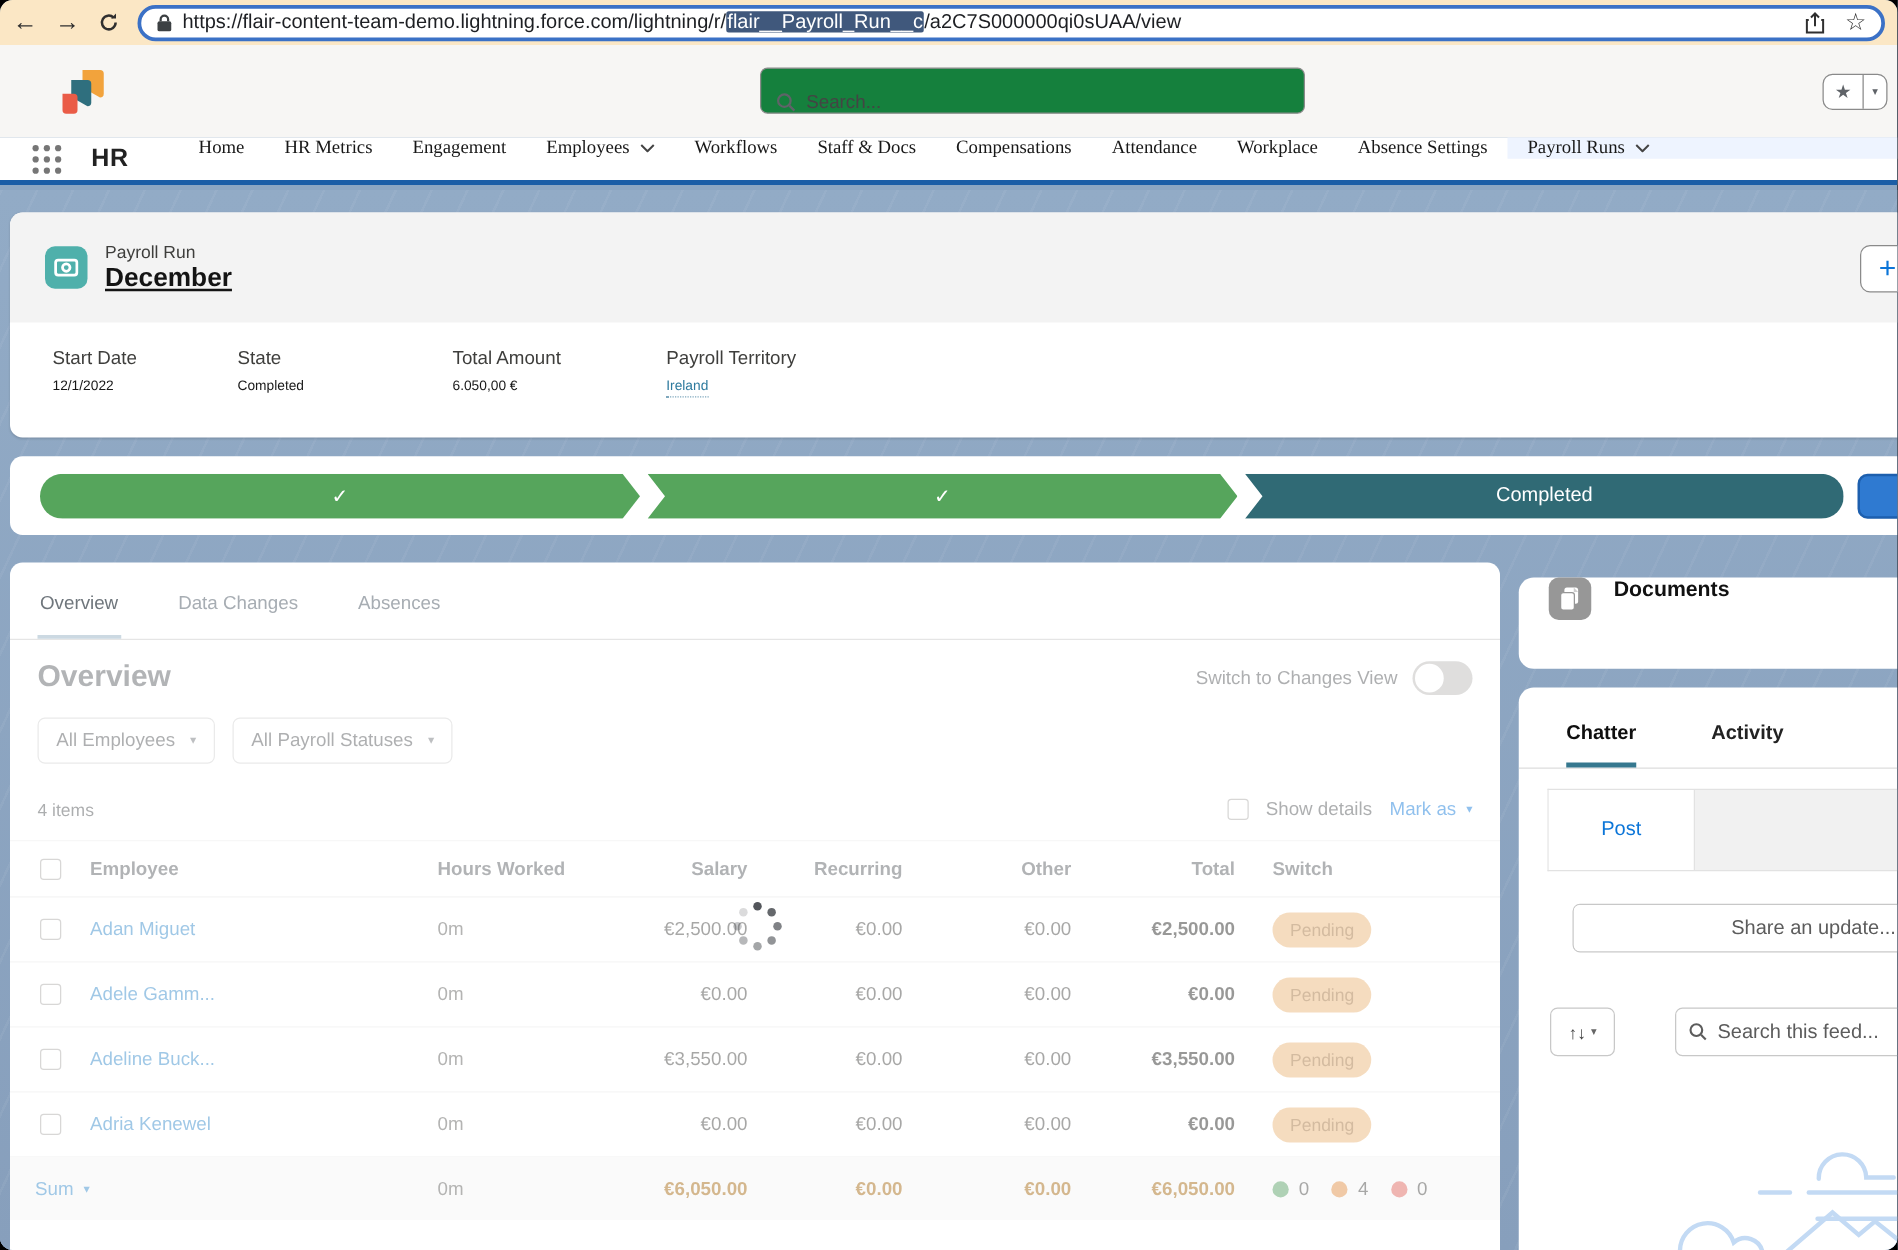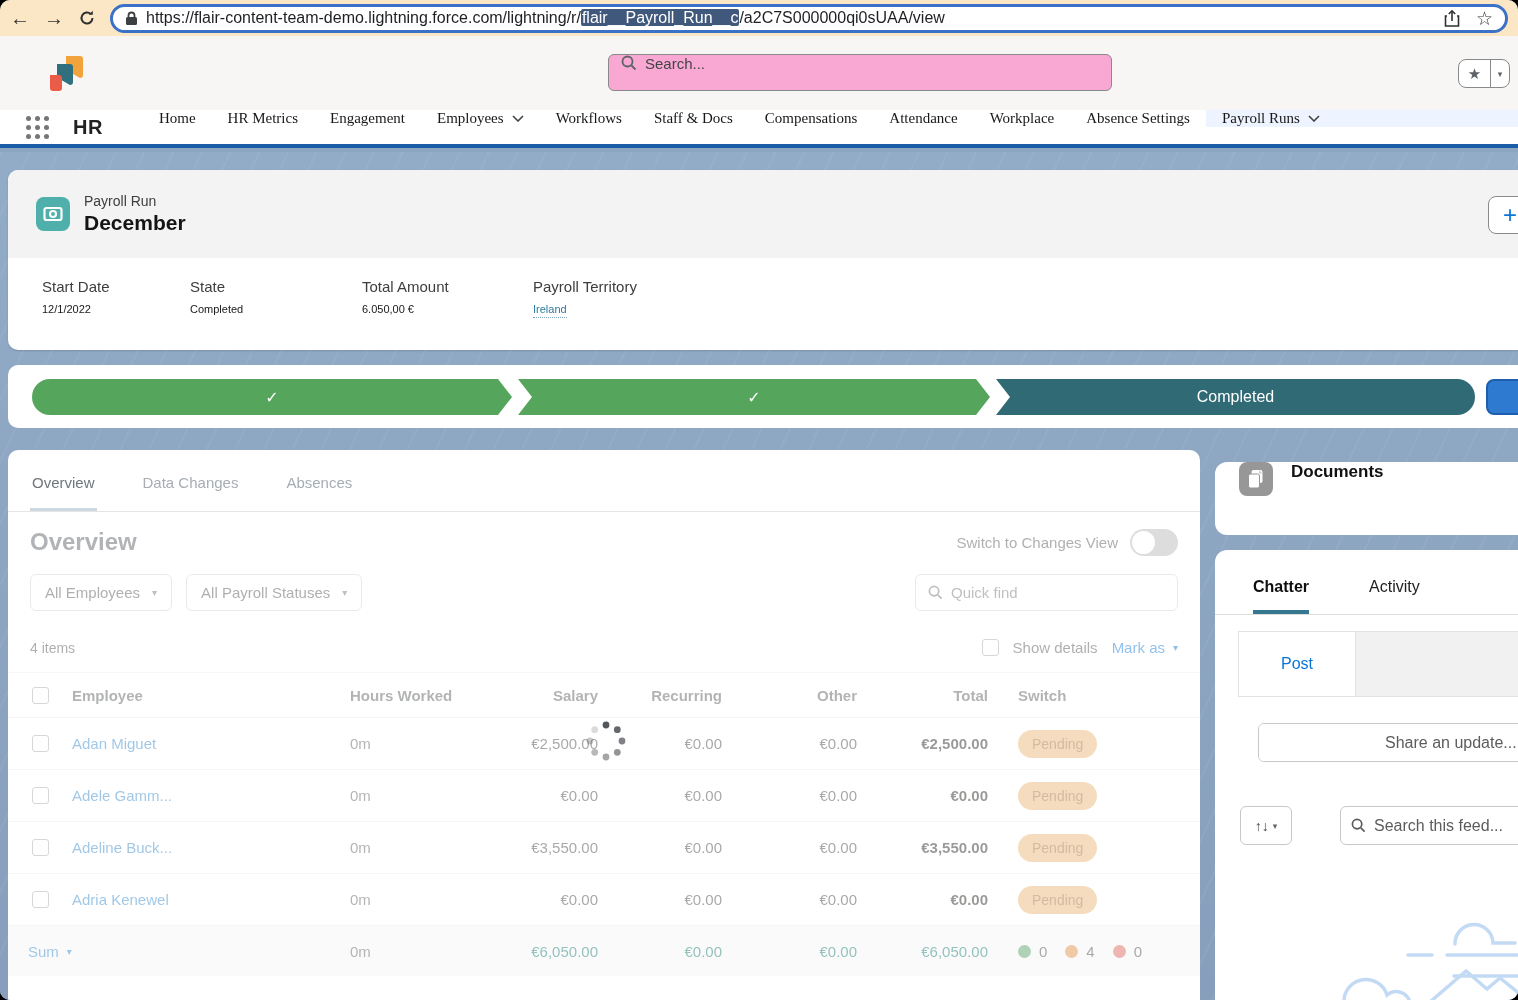--- a/index.html
+++ b/index.html
@@ -16,23 +16,23 @@
     border-radius:16px; display:flex; align-items:center; padding:0 12px; gap:8px;
     overflow:hidden; }
   .url-text { font-size:16px; color:#1d1f23; white-space:nowrap; flex:1; }
   .url-sel { background:#40587c; color:#fff; border-radius:2px; padding:0 1px; }
   .chrome-right-ic { display:flex; align-items:center; gap:16px; margin-left:auto; }
 
   
   .sf-header { position:absolute; left:0; top:36px; width:100%; height:74px;
     background:#f7f6f4; }
   .flair-logo { position:absolute; left:40px; top:12px; }
-  .gsearch { position:absolute; left:608px; top:18px; width:504px; height:37px;
-    background:#f9a8d4; border:1px solid #8a8a8a; border-radius:6px; display:flex;
-    align-items:flex-start; padding:0 12px; gap:8px; }
+  .gsearch { position:absolute; left:608px; top:18px; width:436px; height:37px;
+    background:#15803d; border:1px solid #8a8a8a; border-radius:6px; display:flex;
+    align-items:flex-end; padding:0 12px; gap:8px; }
   .gsearch input { border:none; outline:none; font-size:15px; width:100%;
     font-family:inherit; background:transparent; color:#222; }
   .gsearch input::placeholder { color:#444; }
   .fav-split { position:absolute; right:8px; top:23px; width:52px; height:29px;
     border:1px solid #8a8a8a; border-radius:8px; background:#fff; display:flex;
     align-items:center; }
   .fav-split .star { flex:1; text-align:center; color:#5f6368; font-size:15px;
     border-right:1px solid #8a8a8a; line-height:27px; }
   .fav-split .caret { width:18px; text-align:center; color:#5f6368; font-size:9px; }
 
@@ -57,21 +57,21 @@
       linear-gradient(#92abc6, #879fbc); }
 
   
   .record-card { position:absolute; left:8px; top:170px; width:1510px; height:180px;
     background:#fff; border-radius:10px 0 0 10px; box-shadow:0 1px 2px rgba(0,0,0,.15); }
   .record-top { height:88px; background:#f3f3f3; border-radius:10px 0 0 0;
     display:flex; align-items:center; padding:0 28px; position:relative; }
   .obj-icon { width:34px; height:34px; border-radius:8px; background:#4fb0ab;
     display:flex; align-items:center; justify-content:center; margin-right:14px; }
   .rec-type { font-size:14px; color:#3e3e3c; }
-  .rec-title { font-size:21px; font-weight:bold; color:#141414; margin-top:2px; }
+  .rec-title { font-size:21px; font-weight:bold; color:#141414; margin-top:2px;text-decoration:underline; }
   .follow-btn { position:absolute; right:-14px; top:26px; width:44px; height:38px;
     background:#fff; border:1px solid #8a8a8a; border-radius:8px; color:#0b75d8;
     font-size:24px; display:flex; align-items:center; justify-content:center; }
   .record-fields { display:flex; padding:20px 0 0 34px; gap:0; }
   .rfield { margin-right:0; }
   .rfield .flabel { font-size:15px; color:#3e3e3c; }
   .rfield .fvalue { font-size:11px; color:#181818; margin-top:8px; }
   .rfield:nth-child(1){ width:148px; } .rfield:nth-child(2){ width:172px; }
   .rfield:nth-child(3){ width:171px; } .rfield:nth-child(4){ width:175px; }
   .flink { color:#2d7a9e; border-bottom:1px dotted #7fa8bd; padding-bottom:2px; }
@@ -134,41 +134,41 @@
   .td-name { color:#2e86c9; }
   .td-num { color:#3e3e3c; text-align:right; }
   .td-total { color:#1d1d1b; font-weight:bold; text-align:right; }
   .td-hours { color:#5a5a58; }
   .badge { display:inline-block; margin-left:30px; background:#e9b273; color:#a06a2e;
     font-size:14px; padding:6px 14px; border-radius:14px; }
   .sum-row { height:50px; background:#f6f6f6; font-size:15px; }
   .sum-label { color:#2e86c9; grid-column:1 / 3; padding-left:20px; display:flex;
     align-items:center; gap:8px; }
   .sum-label .dcaret { font-size:10px; color:#2e86c9; }
-  .sum-num { font-weight:normal; color:#0f766e; text-align:right; }
+  .sum-num { font-weight:bold; color:#a16207; text-align:right; }
   .dots-cell { display:flex; align-items:center; gap:8px; padding-left:30px;
     font-size:15px; color:#3e3e3c; }
   .dot { width:13px; height:13px; border-radius:50%; display:inline-block; }
   .dot.g { background:#4f9b5c; } .dot.o { background:#e08a3c; } .dot.r { background:#dd5c55; }
   .dot-count { margin-right:10px; }
 
   .spinner { position:absolute; left:575px; top:268px; width:46px; height:46px; }
 
   
   .doc-card { position:absolute; left:1215px; top:462px; width:303px; height:73px;
     background:#fff; border-radius:12px 0 0 12px; display:flex; align-items:flex-start;
     padding:0 24px; gap:18px; }
   .doc-icon { width:34px; height:34px; border-radius:8px; background:#979797;
     display:flex; align-items:center; justify-content:center; }
   .doc-title { font-size:17px; font-weight:bold; color:#111; }
 
   .chatter-card { position:absolute; left:1215px; top:550px; width:303px; height:450px;
     background:#fff; border-radius:12px 0 0 0; overflow:hidden; }
   .ch-tabs { display:flex; gap:60px; padding:28px 0 0 38px; border-bottom:1px solid #ddd; }
-  .ch-tab { font-size:16px; color:#222; padding-bottom:14px; }
+  .ch-tab { font-size:16px; color:#222; padding-bottom:14px;font-weight:bold; }
   .ch-tab.active { font-weight:bold; color:#0f0f0f; border-bottom:4px solid #36788f; }
   .post-block { margin:16px 0 0 23px; display:flex; border:1px solid #e2e2e2;
     border-right:none; height:66px; }
   .post-tab { width:117px; background:#fff; display:flex; align-items:center;
     justify-content:center; font-size:16px; color:#0b75d8; border-right:1px solid #e2e2e2; }
   .post-filler { flex:1; background:#f1f1f1; }
   .share-input { position:absolute; left:43px; top:173px; width:280px; height:39px;
     border:1px solid #c8c8c8; border-radius:6px; overflow:hidden; }
   .share-input input { width:100%; height:100%; border:none; outline:none;
     font-size:16px; font-family:inherit; padding-left:126px; color:#333; }
@@ -369,29 +369,20 @@
       </div>
       <div class="filter-row">
         <span class="drop-btn">
           <span>All Employees</span>
             <span class="dcaret">▾</span>
         </span>
         <span class="drop-btn">
           <span>All Payroll Statuses</span>
             <span class="dcaret">▾</span>
         </span>
-        <span class="quick-find">
-          <span style="display:flex;">
-            <svg width="15" height="15" viewBox="0 0 16 16">
-                <circle cx="6.5" cy="6.5" r="5" stroke="#6e7277" stroke-width="1.8" fill="none"></circle>
-                <path d="M10.5 10.5 14.5 14.5" stroke="#6e7277" stroke-width="1.8"></path>
-              </svg>
-          </span>
-          <input placeholder="Quick find" style="">
-        </span>
       </div>
       <div class="items-row">
         <span class="items-count">4 items</span>
         <span class="items-right">
           <span class="cbx"></span>
           <span class="show-details">Show details</span>
           <span class="mark-as">
             <span>Mark as</span>
               <span class="dcaret">▾</span>
           </span>

